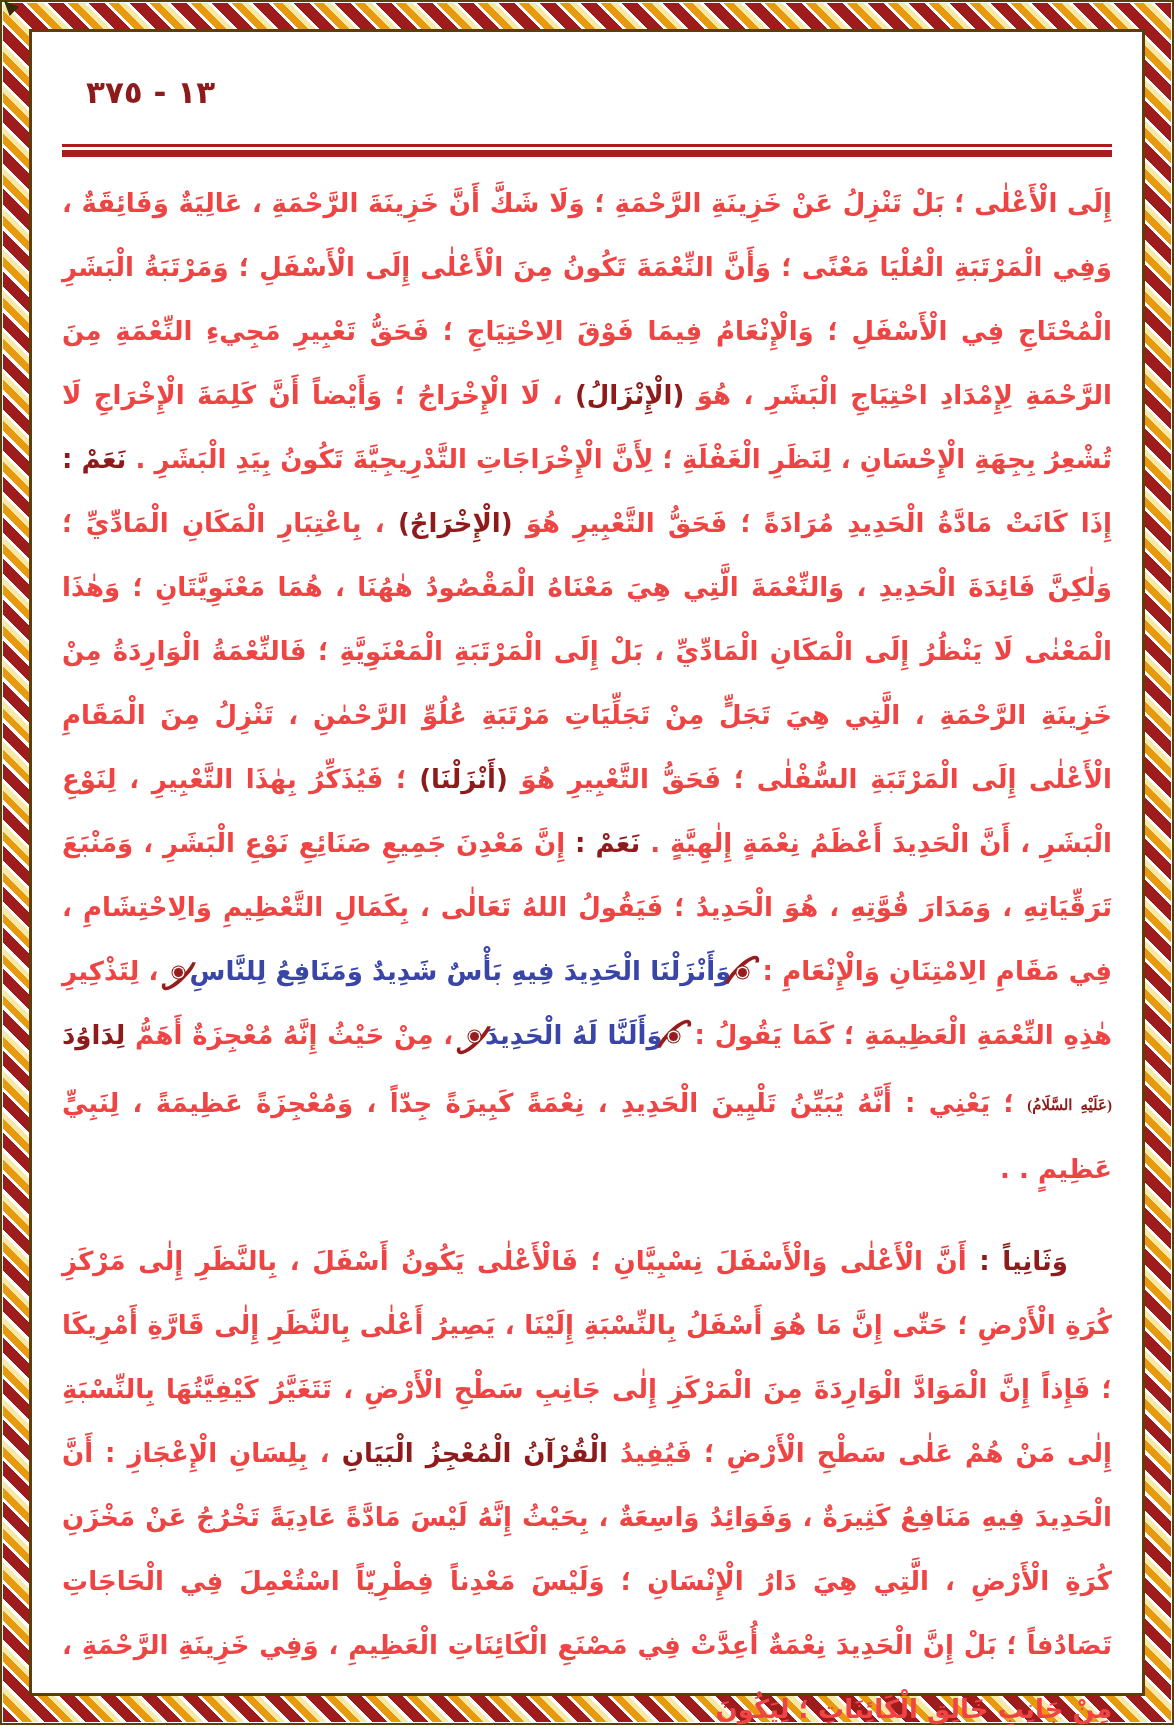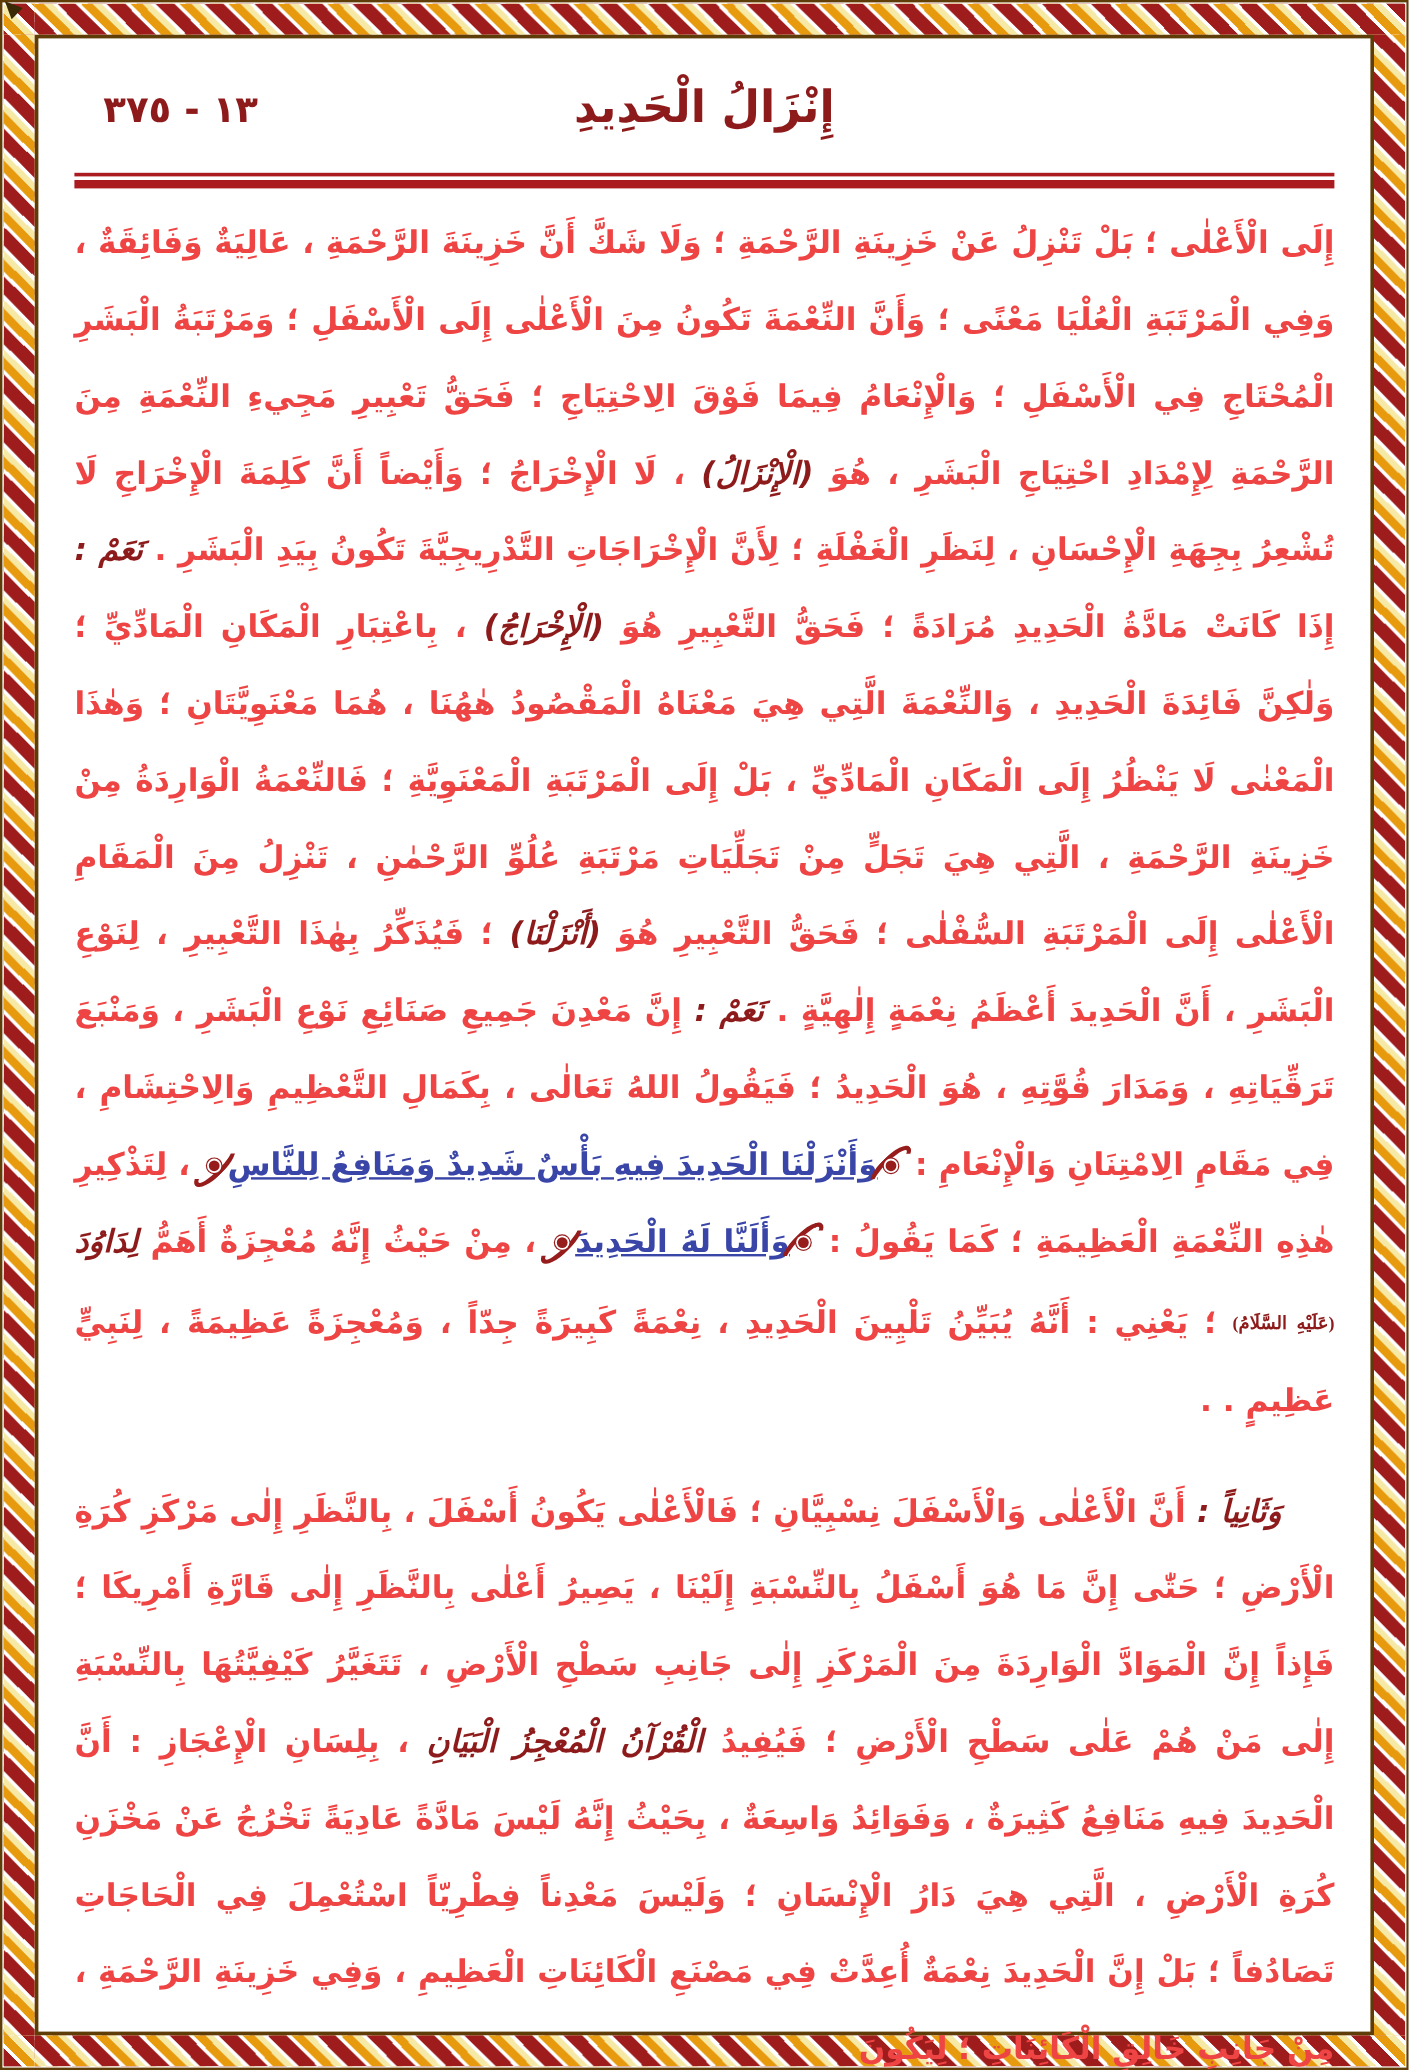--- a/index.html
+++ b/index.html
@@ -61,22 +61,22 @@
     margin-top:14px;
     color:#000;
     font-size:26px;font-weight:bold;
     line-height:64px;
     text-align:justify;
   }
   .para{margin:0;}
   .para + .para{margin-top:28px;}
   .para.indent{text-indent:44px;}
   .seg-text{color:#ef4444;}
-  .seg-accent{color:var(--maroon);font-style:italic;}
-  .seg-verse{color:var(--verse-blue);text-decoration:underline;}
+  .seg-accent{color:var(--maroon);}
+  .seg-verse{color:var(--verse-blue);}
   .seg-honorific{color:var(--maroon);font-size:15px;vertical-align:middle;font-family:Liberation Serif, serif;}
   .seg-bracket-open,.seg-bracket-close{
     display:inline-block;position:relative;
     width:16px;height:46px;margin:0 3px;vertical-align:middle;
   }
   .seg-bracket-open::before,.seg-bracket-close::before{
     content:"";position:absolute;inset:0;border:4px solid transparent;border-radius:50%;
   }
   .seg-bracket-open::before{border-left-color:var(--bracket-red);border-top-color:var(--bracket-red);transform:rotate(45deg);}
   .seg-bracket-close::before{border-right-color:var(--bracket-red);border-bottom-color:var(--bracket-red);transform:rotate(45deg);}
@@ -91,21 +91,20 @@
 
 <div class="page">
   <div class="frame-band"></div>
   <div class="frame-outer-line"></div>
   <div class="frame-inner-line"></div>
   <div class="corner-finial"></div>
 
   <div class="content">
     <div class="header">
       <div class="page-number">١٣ - ٣٧٥</div>
-      <div class="page-title">إِنْزَالُ الْحَدِيدِ</div>
     </div>
     <div class="rules">
       <div class="rule-thin"></div>
       <div class="rule-thick"></div>
     </div>
     <div class="body-text">
         <p class="para"><span class="seg-text">إِلَى الْأَعْلٰى ؛ بَلْ تَنْزِلُ عَنْ خَزِينَةِ الرَّحْمَةِ ؛ وَلَا شَكَّ أَنَّ خَزِينَةَ الرَّحْمَةِ ، عَالِيَةٌ وَفَائِقَةٌ ، وَفِي الْمَرْتَبَةِ الْعُلْيَا مَعْنًى ؛ وَأَنَّ النِّعْمَةَ تَكُونُ مِنَ الْأَعْلٰى إِلَى الْأَسْفَلِ ؛ وَمَرْتَبَةُ الْبَشَرِ الْمُحْتَاجِ فِي الْأَسْفَلِ ؛ وَالْإِنْعَامُ فِيمَا فَوْقَ الِاحْتِيَاجِ ؛ فَحَقُّ تَعْبِيرِ مَجِيءِ النِّعْمَةِ مِنَ الرَّحْمَةِ لِإِمْدَادِ احْتِيَاجِ الْبَشَرِ ، هُوَ </span><span class="seg-accent">(الْإِنْزَالُ)</span><span class="seg-text"> ، لَا الْإِخْرَاجُ ؛ وَأَيْضاً أَنَّ كَلِمَةَ الْإِخْرَاجِ لَا تُشْعِرُ بِجِهَةِ الْإِحْسَانِ ، لِنَظَرِ الْغَفْلَةِ ؛ لِأَنَّ الْإِخْرَاجَاتِ التَّدْرِيجِيَّةَ تَكُونُ بِيَدِ الْبَشَرِ . </span><span class="seg-accent">نَعَمْ :</span><span class="seg-text"> إِذَا كَانَتْ مَادَّةُ الْحَدِيدِ مُرَادَةً ؛ فَحَقُّ التَّعْبِيرِ هُوَ </span><span class="seg-accent">(الْإِخْرَاجُ)</span><span class="seg-text"> ، بِاعْتِبَارِ الْمَكَانِ الْمَادِّيِّ ؛ وَلٰكِنَّ فَائِدَةَ الْحَدِيدِ ، وَالنِّعْمَةَ الَّتِي هِيَ مَعْنَاهُ الْمَقْصُودُ هٰهُنَا ، هُمَا مَعْنَوِيَّتَانِ ؛ وَهٰذَا الْمَعْنٰى لَا يَنْظُرُ إِلَى الْمَكَانِ الْمَادِّيِّ ، بَلْ إِلَى الْمَرْتَبَةِ الْمَعْنَوِيَّةِ ؛ فَالنِّعْمَةُ الْوَارِدَةُ مِنْ خَزِينَةِ الرَّحْمَةِ ، الَّتِي هِيَ تَجَلٍّ مِنْ تَجَلِّيَاتِ مَرْتَبَةِ عُلُوِّ الرَّحْمٰنِ ، تَنْزِلُ مِنَ الْمَقَامِ الْأَعْلٰى إِلَى الْمَرْتَبَةِ السُّفْلٰى ؛ فَحَقُّ التَّعْبِيرِ هُوَ </span><span class="seg-accent">(أَنْزَلْنَا)</span><span class="seg-text"> ؛ فَيُذَكِّرُ بِهٰذَا التَّعْبِيرِ ، لِنَوْعِ الْبَشَرِ ، أَنَّ الْحَدِيدَ أَعْظَمُ نِعْمَةٍ إِلٰهِيَّةٍ . </span><span class="seg-accent">نَعَمْ :</span><span class="seg-text"> إِنَّ مَعْدِنَ جَمِيعِ صَنَائِعِ نَوْعِ الْبَشَرِ ، وَمَنْبَعَ تَرَقِّيَاتِهِ ، وَمَدَارَ قُوَّتِهِ ، هُوَ الْحَدِيدُ ؛ فَيَقُولُ اللهُ تَعَالٰى ، بِكَمَالِ التَّعْظِيمِ وَالِاحْتِشَامِ ، فِي مَقَامِ الِامْتِنَانِ وَالْإِنْعَامِ : </span><span class="seg-bracket-open"></span><span class="seg-verse">وَأَنْزَلْنَا الْحَدِيدَ فِيهِ بَأْسٌ شَدِيدٌ وَمَنَافِعُ لِلنَّاسِ</span><span class="seg-bracket-close"></span><span class="seg-text"> ، لِتَذْكِيرِ هٰذِهِ النِّعْمَةِ الْعَظِيمَةِ ؛ كَمَا يَقُولُ : </span><span class="seg-bracket-open"></span><span class="seg-verse">وَأَلَنَّا لَهُ الْحَدِيدَ</span><span class="seg-bracket-close"></span><span class="seg-text"> ، مِنْ حَيْثُ إِنَّهُ مُعْجِزَةٌ أَهَمُّ </span><span class="seg-accent">لِدَاوُدَ</span><span class="seg-honorific"> (عَلَيْهِ السَّلَامُ)</span><span class="seg-text"> ؛ يَعْنِي : أَنَّهُ يُبَيِّنُ تَلْيِينَ الْحَدِيدِ ، نِعْمَةً كَبِيرَةً جِدّاً ، وَمُعْجِزَةً عَظِيمَةً ، لِنَبِيٍّ عَظِيمٍ . .</span></p>
         <p class="para indent"><span class="seg-accent">وَثَانِياً :</span><span class="seg-text"> أَنَّ الْأَعْلٰى وَالْأَسْفَلَ نِسْبِيَّانِ ؛ فَالْأَعْلٰى يَكُونُ أَسْفَلَ ، بِالنَّظَرِ إِلٰى مَرْكَزِ كُرَةِ الْأَرْضِ ؛ حَتّٰى إِنَّ مَا هُوَ أَسْفَلُ بِالنِّسْبَةِ إِلَيْنَا ، يَصِيرُ أَعْلٰى بِالنَّظَرِ إِلٰى قَارَّةِ أَمْرِيكَا ؛ فَإِذاً إِنَّ الْمَوَادَّ الْوَارِدَةَ مِنَ الْمَرْكَزِ إِلٰى جَانِبِ سَطْحِ الْأَرْضِ ، تَتَغَيَّرُ كَيْفِيَّتُهَا بِالنِّسْبَةِ إِلٰى مَنْ هُمْ عَلٰى سَطْحِ الْأَرْضِ ؛ فَيُفِيدُ </span><span class="seg-accent">الْقُرْآنُ الْمُعْجِزُ الْبَيَانِ</span><span class="seg-text"> ، بِلِسَانِ الْإِعْجَازِ : أَنَّ الْحَدِيدَ فِيهِ مَنَافِعُ كَثِيرَةٌ ، وَفَوَائِدُ وَاسِعَةٌ ، بِحَيْثُ إِنَّهُ لَيْسَ مَادَّةً عَادِيَةً تَخْرُجُ عَنْ مَخْزَنِ كُرَةِ الْأَرْضِ ، الَّتِي هِيَ دَارُ الْإِنْسَانِ ؛ وَلَيْسَ مَعْدِناً فِطْرِيّاً اسْتُعْمِلَ فِي الْحَاجَاتِ تَصَادُفاً ؛ بَلْ إِنَّ الْحَدِيدَ نِعْمَةٌ أُعِدَّتْ فِي مَصْنَعِ الْكَائِنَاتِ الْعَظِيمِ ، وَفِي خَزِينَةِ الرَّحْمَةِ ، مِنْ جَانِبِ خَالِقِ الْكَائِنَاتِ ؛ لِيَكُونَ</span></p>
       </div>
   </div>

